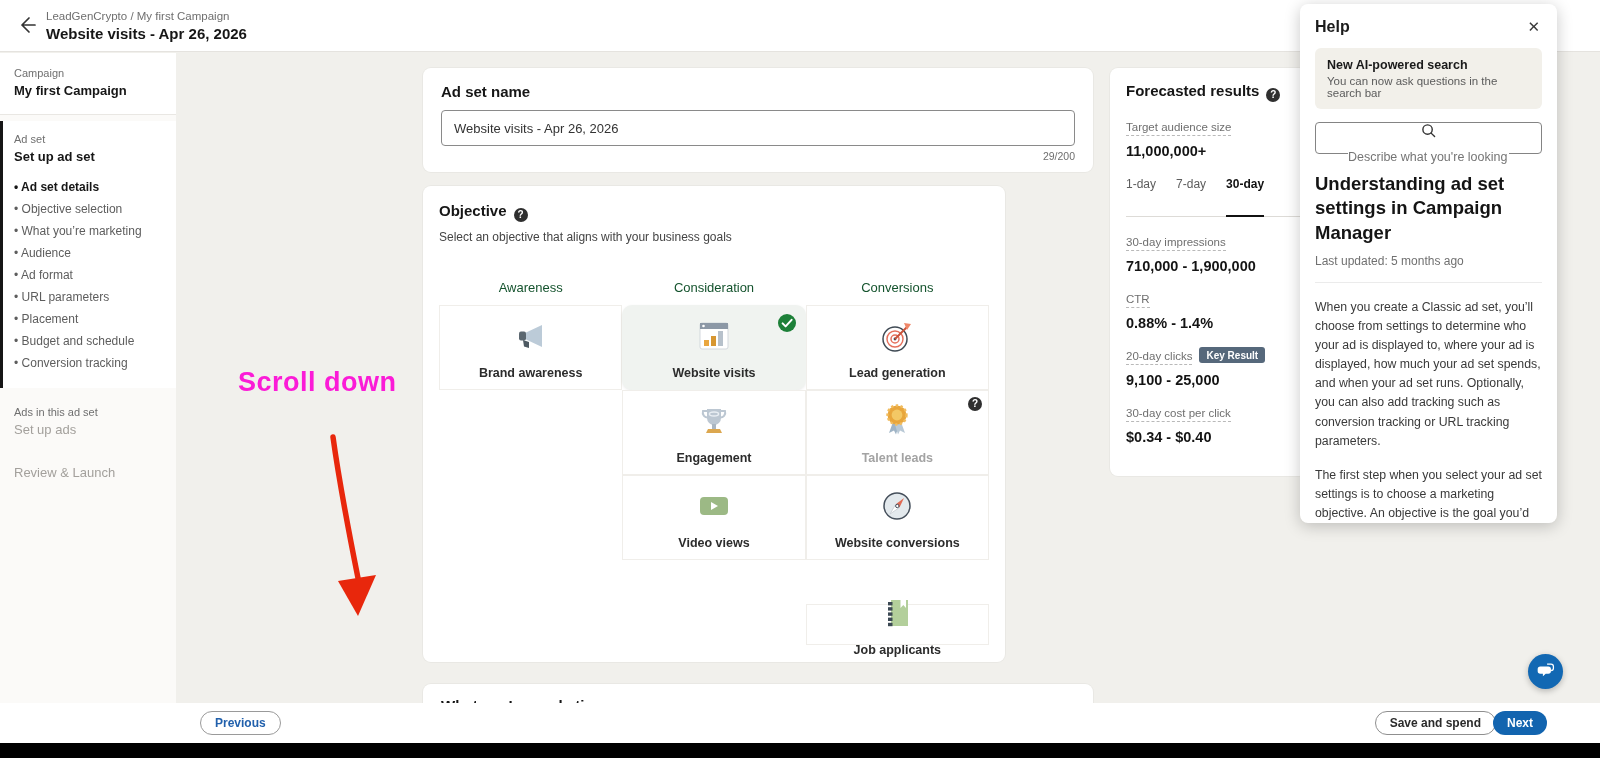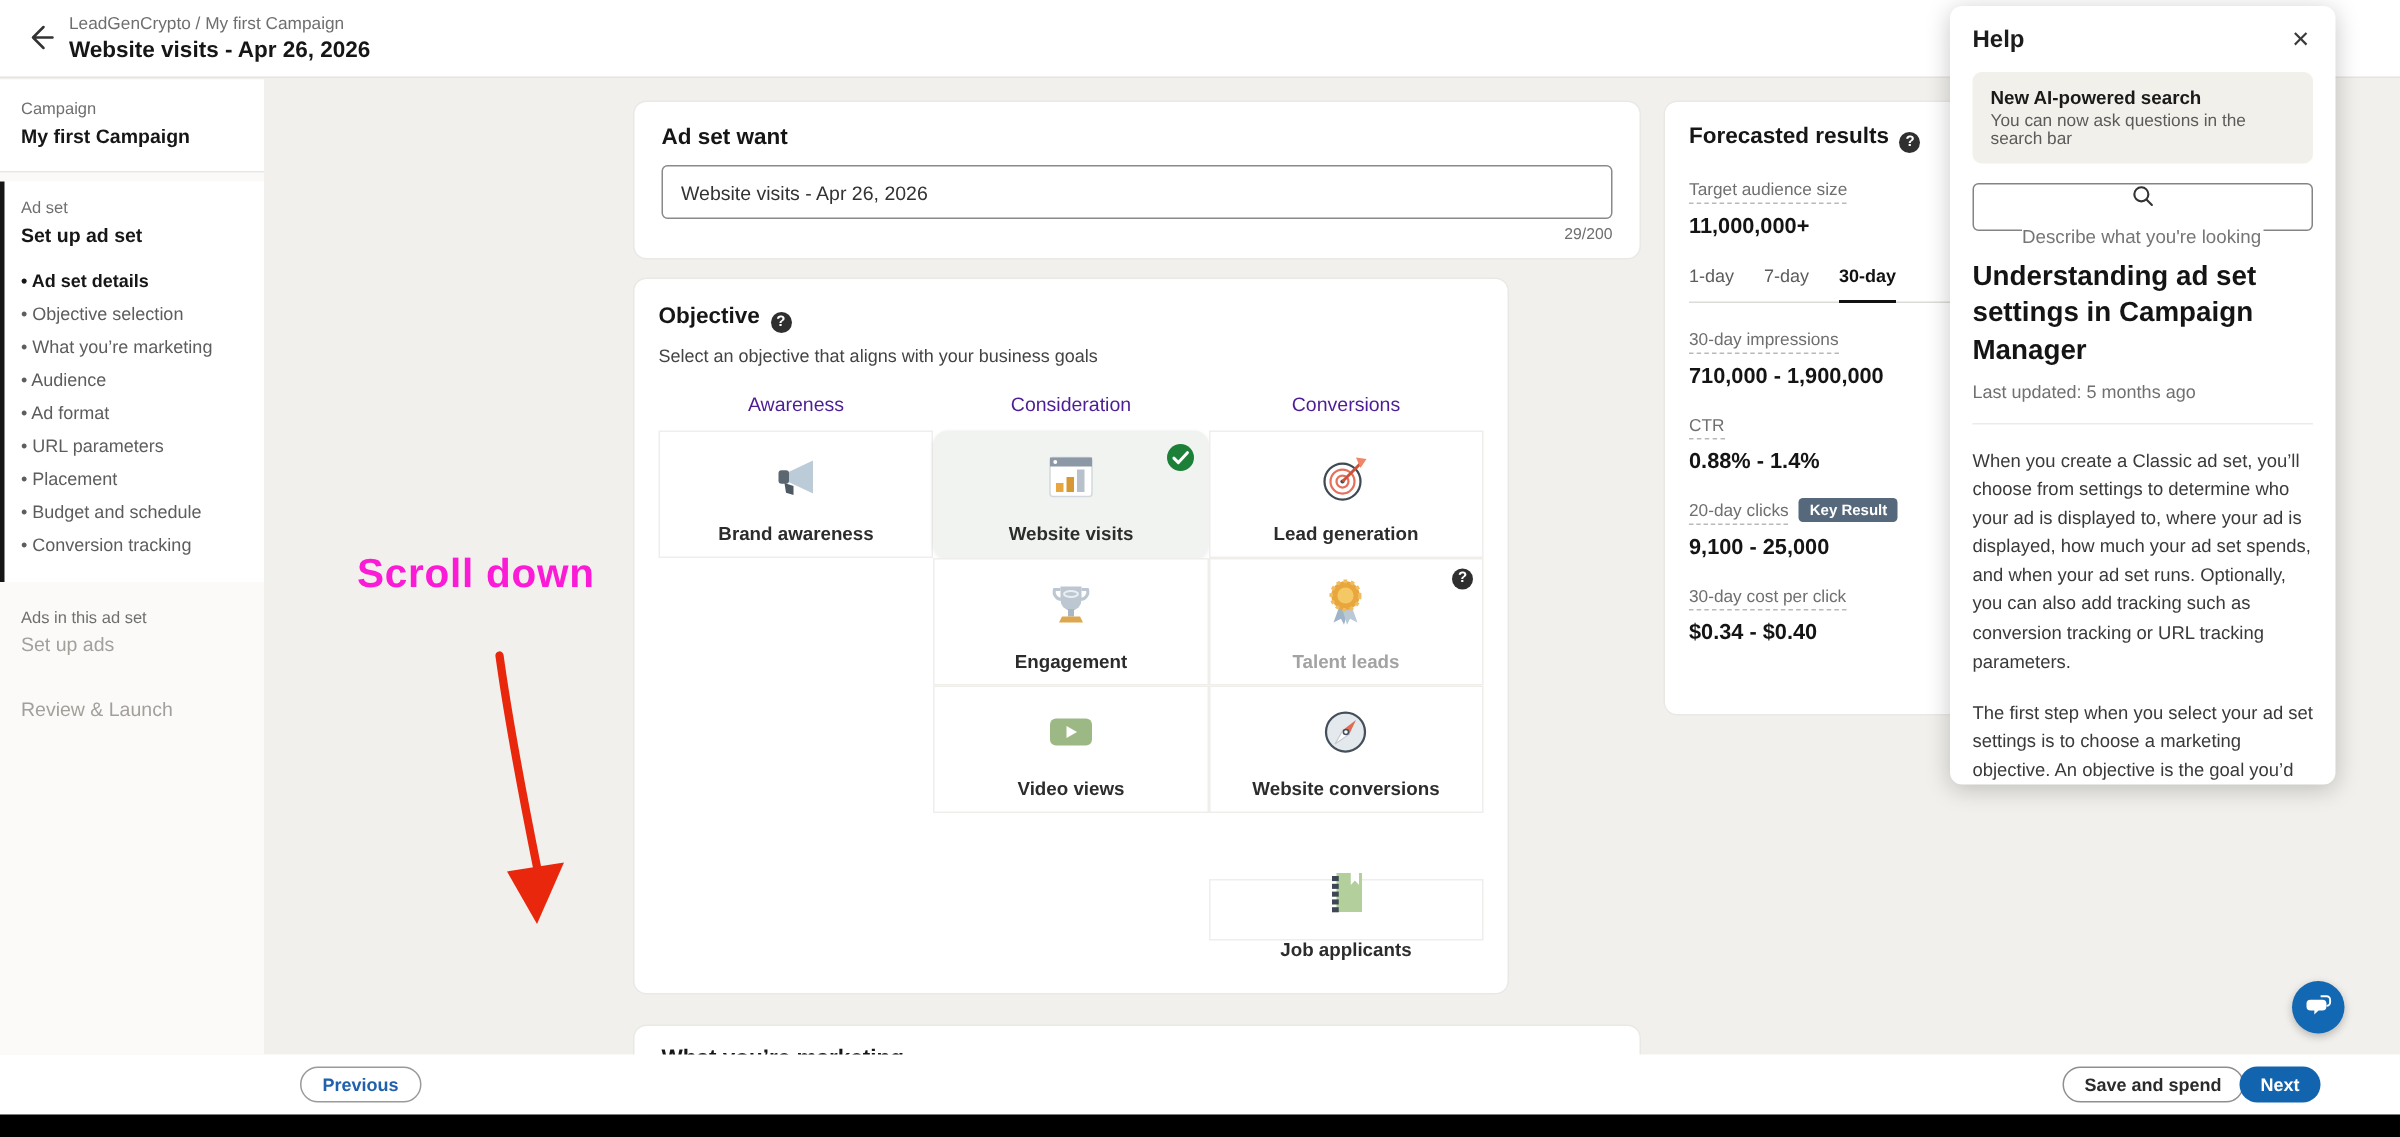--- a/index.html
+++ b/index.html
@@ -36,40 +36,40 @@
   .card-h { font-size:15px; font-weight:700; color:#161616; }
   .qmark { display:inline-flex; width:14px; height:14px; border-radius:50%; background:#2f2f2f; color:#fff; font-size:10px; font-weight:700; align-items:center; justify-content:center; margin-left:7px; vertical-align:-2px; cursor:pointer; }
   .qmark::before { content:"?"; }
 
   #card-adset { left:423px; top:68px; width:670px; height:104px; padding:15px 18px; }
   .name-input { display:block; width:100%; height:36px; margin-top:10px; border:1px solid #8a8a8a; border-radius:4px; padding:0 12px; font-size:13px; color:#333; font-family:"Liberation Sans",sans-serif; background:#fff; }
   .char-count { text-align:right; font-size:10.5px; color:#6e6e6e; margin-top:4px; }
 
   #card-objective { left:423px; top:186px; width:582px; height:476px; padding:16px 16px 0 16px; overflow:hidden; }
   .obj-sub { font-size:12px; color:#444; margin-top:8px; }
-  .obj-cols { display:grid; grid-template-columns:repeat(3,1fr); margin-top:18px; text-align:center; font-size:13px; color:#4c1d95; }
+  .obj-cols { display:grid; grid-template-columns:repeat(3,1fr); margin-top:36px; text-align:center; font-size:13px; color:#14532d; }
   .obj-grid { display:grid; grid-template-columns:repeat(3,1fr); grid-auto-rows:85px; margin-top:10px; }
   .tile { position:relative; display:flex; flex-direction:column; align-items:center; justify-content:center; gap:4px; border:1px solid #f0eeea; cursor:pointer; background:#fff; }
   .tile-label { font-size:12.5px; font-weight:700; color:#2c2c2c; }
   .tile.selected { background:#f0f3f0; border:none; border-radius:10px; box-shadow:0 1px 3px rgba(0,0,0,0.08); }
   .tile.disabled .tile-label { color:#a3a3a3; }
   .check-badge { position:absolute; top:9px; right:10px; width:18px; height:18px; }
   .tile-q { position:absolute; top:6px; right:6px; margin:0; }
   .c2 { grid-column:2; } .c3 { grid-column:3; }
   .r2 { grid-row:2; } .r3 { grid-row:3; } .r4 { grid-row:4;margin-top:44px; }
 
   #card-marketing { left:423px; top:684px; width:670px; height:58px; padding:13px 18px; }
 
   
   #forecast { left:1110px; top:68px; width:197px; height:408px; padding:14px 16px; overflow:hidden; }
   .f-label { display:inline-block; font-size:11.5px; color:#6f6f6f; border-bottom:1px dashed #b9b9b9; padding-bottom:2px; white-space:nowrap; cursor:help; }
   .f-value { font-size:14.5px; font-weight:700; color:#141414; margin-top:7px; white-space:nowrap; }
   .f-sect { margin-top:15px; }
   .f-tabs { display:flex; gap:20px; border-bottom:1px solid #dddbd7; margin-top:18px; width:190px; }
-  .f-tab { font-size:12px; color:#5c5c5c; padding-bottom:9px; cursor:pointer; }
+  .f-tab { font-size:12px; color:#5c5c5c; padding-bottom:24px; cursor:pointer; }
   .f-tab.active { color:#111; font-weight:700; border-bottom:2.5px solid #111; margin-bottom:-1px; }
   .italic { font-style:italic; }
   .badge-key { display:inline-block; background:#56687b; color:#fff; font-size:10px; font-weight:700; padding:2.5px 7px; border-radius:3px; margin-left:7px; vertical-align:1px; white-space:nowrap; }
 
   
   #help { position:absolute; left:1300px; top:4px; width:257px; height:519px; background:#fff; border-radius:8px; box-shadow:0 3px 16px rgba(0,0,0,0.22); z-index:8; padding:13px 15px; overflow:hidden; }
   .help-head { display:flex; align-items:center; justify-content:space-between; }
   .help-title { font-size:16px; font-weight:700; }
   .help-close { background:none; border:none; font-size:15px; color:#3a3a3a; cursor:pointer; line-height:1; padding:2px; }
   .help-banner { margin-top:12px; background:#f2f0ea; border-radius:6px; padding:10px 12px; }
@@ -131,21 +131,21 @@
     </div>
   </div>
   <div class="sb-ads">
     <div class="sb-label">Ads in this ad set</div>
     <div class="sb-muted">Set up ads</div>
   </div>
   <div class="sb-review">Review &amp; Launch</div>
 </div>
 
 <div class="card" id="card-adset">
-  <div class="card-h">Ad set want</div>
+  <div class="card-h">Ad set name</div>
   <input class="name-input" type="text" value="Website visits - Apr 26, 2026" style="">
   <div class="char-count">29/200</div>
 </div>
 
 <div class="card" id="card-objective">
   <div>
     <span class="card-h">Objective</span><span class="qmark"></span>
   </div>
   <div class="obj-sub">Select an objective that aligns with your business goals</div>
   <div class="obj-cols">

